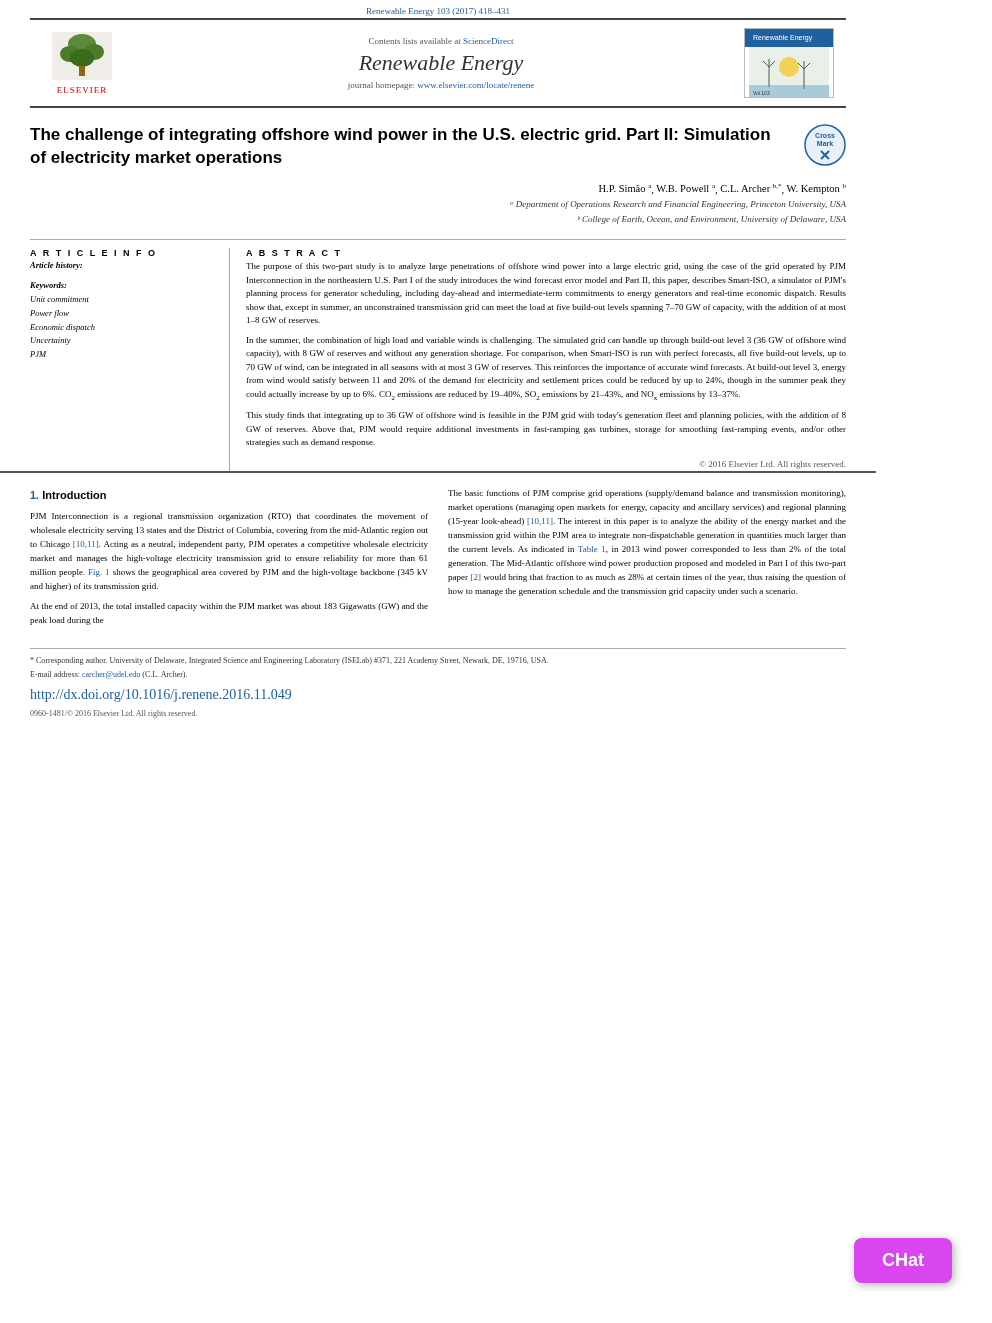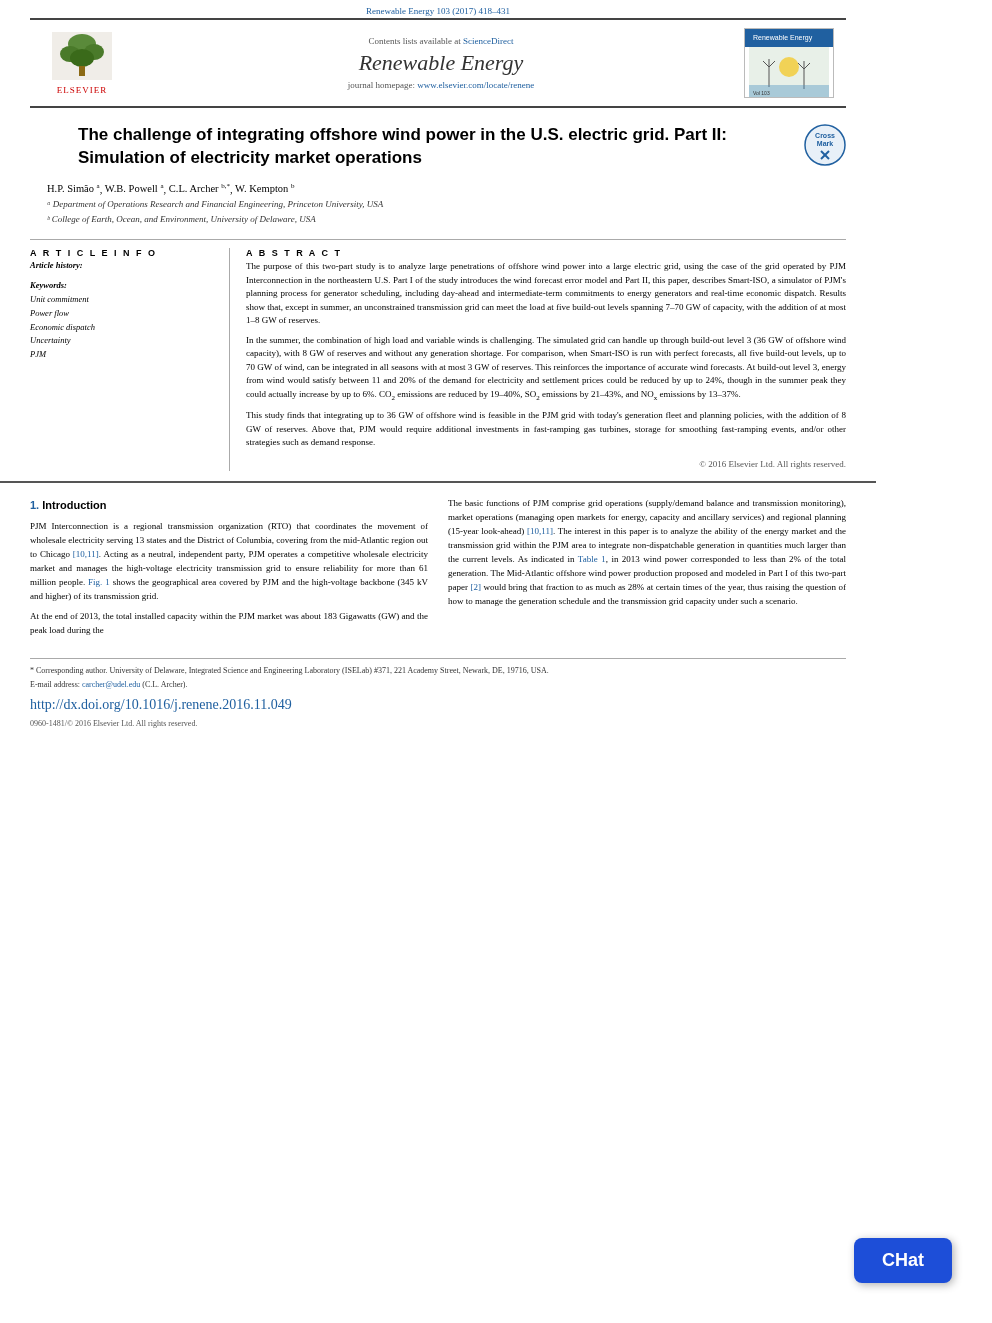--- a/index.html
+++ b/index.html
@@ -105,31 +105,31 @@
     .article-title-text {
       flex: 1;
       margin-right: 20px;
     }
     .article-title-text h1 {
       font-size: 17px;
       font-weight: bold;
       line-height: 1.35;
       color: #000;
       font-family: 'Arial', sans-serif;
-      margin-left: 48px;
     }
     .crossmark-badge {
       width: 42px;
       height: 42px;
       flex-shrink: 0;
     }
     
     .authors-section {
       padding: 4px 30px 4px 47px;
       font-size: 10.5px;
+      text-align: right;
     }
     .authors-section .authors-line {
       margin-bottom: 4px;
     }
     .authors-section sup {
       font-size: 7px;
     }
     .affiliations {
       font-size: 9px;
       color: #333;
@@ -184,21 +184,20 @@
     .copyright-line {
       font-size: 9px;
       text-align: right;
       margin-top: 8px;
       color: #555;
     }
     
     .body-section {
       padding: 14px 30px 0 30px;
       border-top: 2px solid #555;
-      margin-top: 10px;
     }
     .body-two-col {
       display: flex;
       gap: 20px;
     }
     .body-col {
       flex: 1;
       font-size: 9px;
       line-height: 1.55;
       text-align: justify;
@@ -394,15 +393,15 @@
     <p>* Corresponding author. University of Delaware, Integrated Science and Engineering Laboratory (ISELab) #371, 221 Academy Street, Newark, DE, 19716, USA.</p>
     <p>
       <span>E-mail address: </span><a class="inline-link">carcher@udel.edu</a><span> (C.L. Archer).</span>
     </p>
     <p class="doi-line">
       <a class="inline-link">http://dx.doi.org/10.1016/j.renene.2016.11.049</a>
     </p>
     <p class="issn-line">0960-1481/© 2016 Elsevier Ltd. All rights reserved.</p>
   </div>
 
-  <div style="position:fixed;bottom:40px;right:40px;background:#1d4ed8;color:white;padding:12px 28px;font-size:18px;font-weight:bold;border-radius:8px;cursor:pointer;box-shadow:2px 2px 8px rgba(0,0,0,0.3);font-family:Arial,sans-serif;">CHat</div>
+  <div style="position:fixed;bottom:40px;right:40px;background:#d946ef;color:white;padding:12px 28px;font-size:18px;font-weight:bold;border-radius:8px;cursor:pointer;box-shadow:2px 2px 8px rgba(0,0,0,0.3);font-family:Arial,sans-serif;">CHat</div>
 
 </div>
 
 </body></html>

